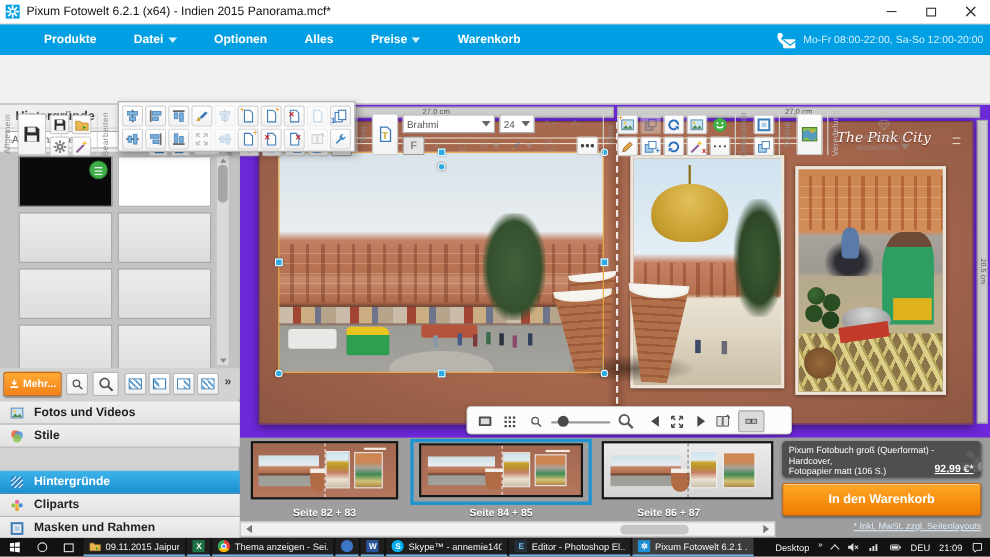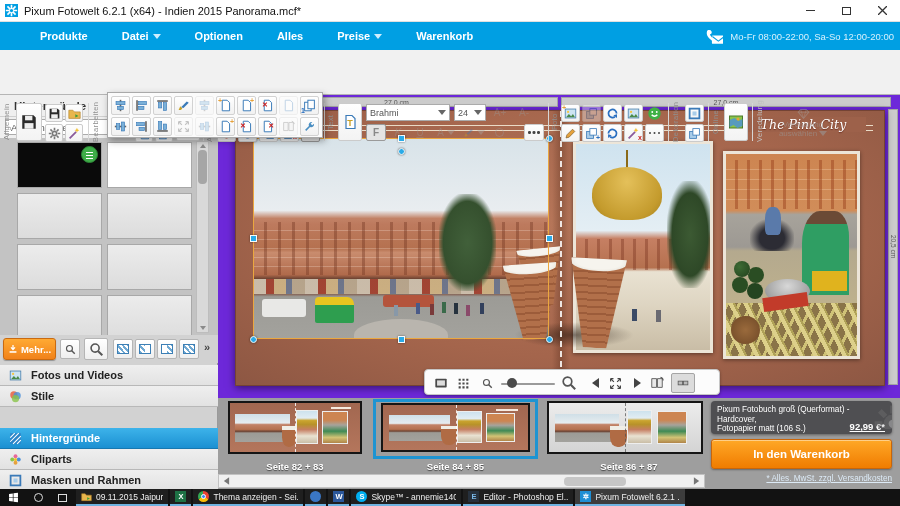--- a/index.html
+++ b/index.html
@@ -993,41 +993,41 @@
     </div>
     <div class="pthumb gray" style="left:329px;top:3px;width:156px;height:53px">
       <div class="mp"></div>
         <div class="md"></div>
         <div class="mv"></div>
         <div class="mpots"></div>
         <div class="mfold" style="border-left-color:rgba(80,80,80,.7)"></div>
     </div>
     <div class="plabel" style="left:10px;width:134px">Seite 82 + 83</div>
     <div class="plabel" style="left:155px;width:165px">Seite 84 + 85</div>
-    <div class="plabel" style="left:333px;width:156px">Seite 86 + 87</div>
+    <div class="plabel" style="left:312px;width:156px">Seite 86 + 87</div>
     <div id="hscroll">
       <div class="tri-l" style="margin-left:4px;border-right-color:#777;transform:scale(.75)"></div>
       <div class="tri-r" style="margin-left:auto;margin-right:4px;border-left-color:#777;transform:scale(.75)"></div>
       <div id="hthumb"></div>
     </div>
   </div>
 
   <div id="cartpanel">
     <div id="prodbox">
       <div class="pl">Pixum Fotobuch groß (Querformat) - Hardcover,</div>
       <div class="pl">Fotopapier matt (106 S.)</div>
       <div id="price">92,99 €*</div>
       <svg id="gear-deco" width="26" height="26">
           <g transform="scale(1.6)">
             <use href="#s-gear"></use>
           </g>
         </svg>
     </div>
     <div id="cartbtn">In den Warenkorb</div>
-    <div id="taxnote">* Alles. MwSt. zzgl. Versandkosten</div>
+    <div id="taxnote">* Inkl. MwSt. zzgl. Seitenlayouts</div>
   </div>
 
   <div id="taskbar">
     <div class="tk" style="width:26px">
         <svg class="i" width="11" height="11">
           <use href="#s-win"></use>
         </svg>
       </div>
     <div class="tk" style="width:24px">
         <div style="width:9px;height:9px;border:1.4px solid #ddd;border-radius:50%"></div>
@@ -1061,15 +1061,34 @@
         <span class="tktxt">Skype™ - annemie1400</span>
       </div>
     <div class="tkbtn">
         <span class="tico" style="background:#26303c;color:#7ab8e8">E</span>
         <span class="tktxt">Editor - Photoshop El...</span>
       </div>
     <div class="tkbtn active">
         <span class="tico" style="background:#1e8fd5">✲</span>
         <span class="tktxt">Pixum Fotowelt 6.2.1 ...</span>
       </div>
+    <div id="tray">
+      <span class="trtxt">Desktop</span>
+      <span class="trtxt" style="font-size:7px;margin-top:-4px">»</span>
+      <div class="chev"></div>
+      <svg class="i" width="11" height="11">
+          <use href="#s-spk"></use>
+        </svg>
+      <svg class="i" width="11" height="11">
+          <use href="#s-net"></use>
+        </svg>
+      <svg class="i" width="12" height="11">
+          <use href="#s-bat"></use>
+        </svg>
+      <span class="trtxt">DEU</span>
+      <span class="trtxt">21:09</span>
+      <svg class="i" width="11" height="11">
+          <use href="#s-note"></use>
+        </svg>
+    </div>
   </div>
 
 </div>
 
 </body></html>

